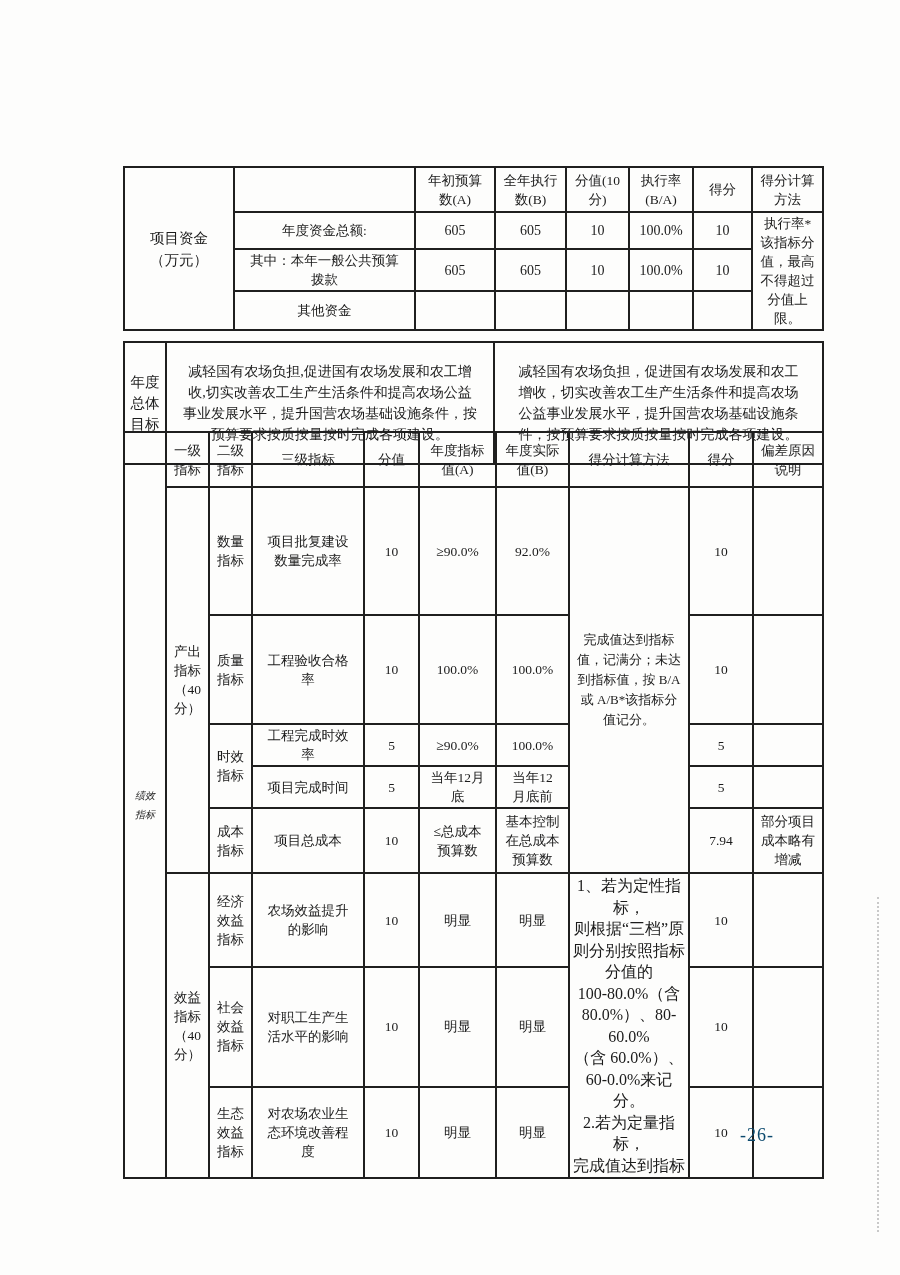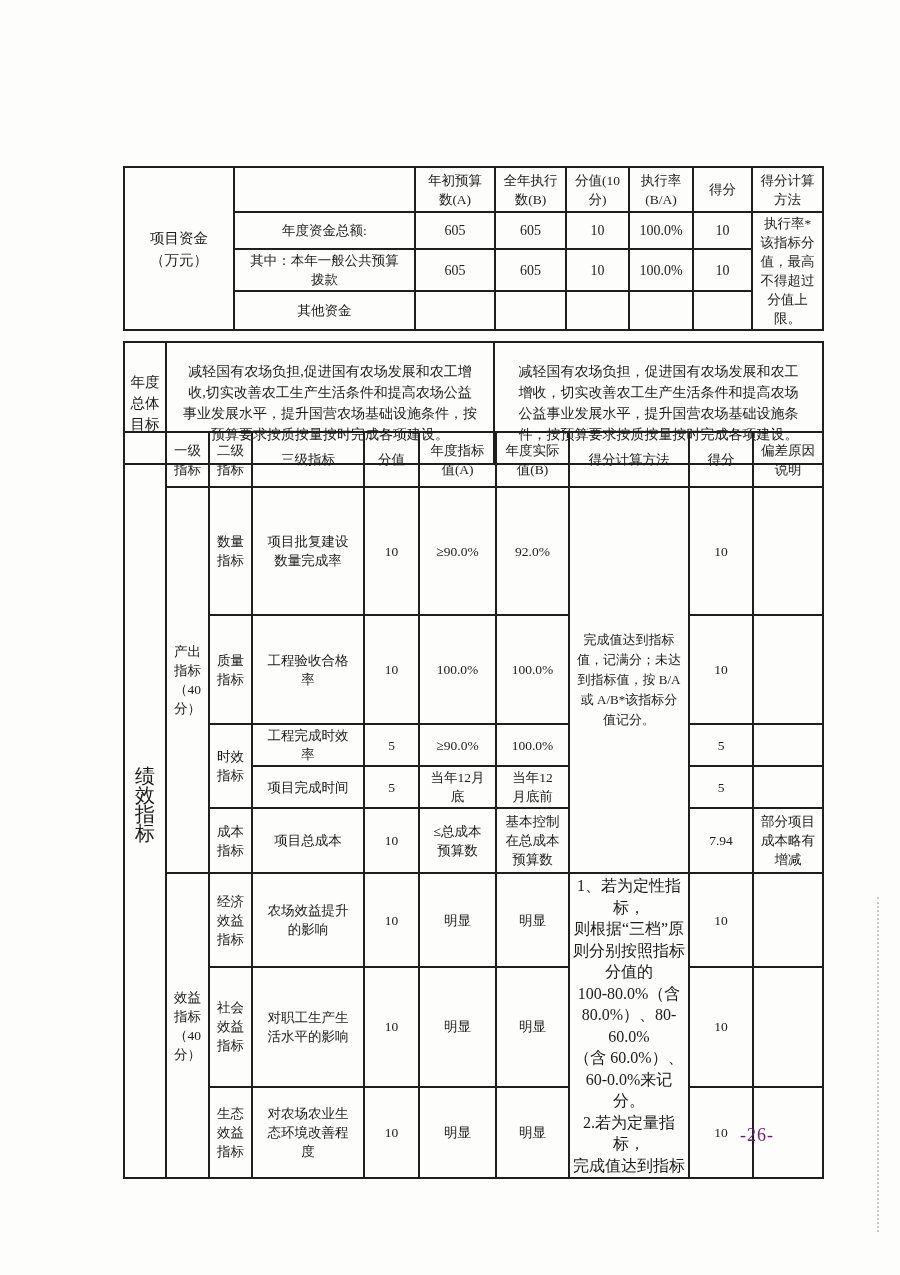--- a/index.html
+++ b/index.html
@@ -41,26 +41,26 @@
   .perf{left:123px;top:431px;width:699px;}
   .perf .h{height:55px;}
   .perf .r1{height:128px;}
   .perf .r2{height:109px;}
   .perf .r3{height:41px;}
   .perf .r4{height:41px;}
   .perf .r5{height:65px;}
   .perf .r6{height:64px;}
   .perf .r7{height:81px;}
   .perf .r8{height:62px;}
-  .perf .side-cell{font-size:20px;}
+  .perf .side-cell{font-size:10px;font-style:italic;}
   .perf .method-benefit{font-size:16px;line-height:21.5px;padding:1px 1px;}
   .perf .method-output{font-size:13px;line-height:20px;}
   .page-num{
     position:absolute;left:740px;top:1125px;
-    font-size:18px;letter-spacing:1px;color:#701a75;
+    font-size:18px;letter-spacing:1px;color:#0c4a6e;
     font-family:"Liberation Serif","DejaVu Serif",serif;
     text-align:right;
   }
   .edge-artifact{
     position:absolute;left:877px;top:897px;height:335px;width:0;
     border-left:2px dotted #c9c9c9;
   }
 </style>
 </head>
 <body>

